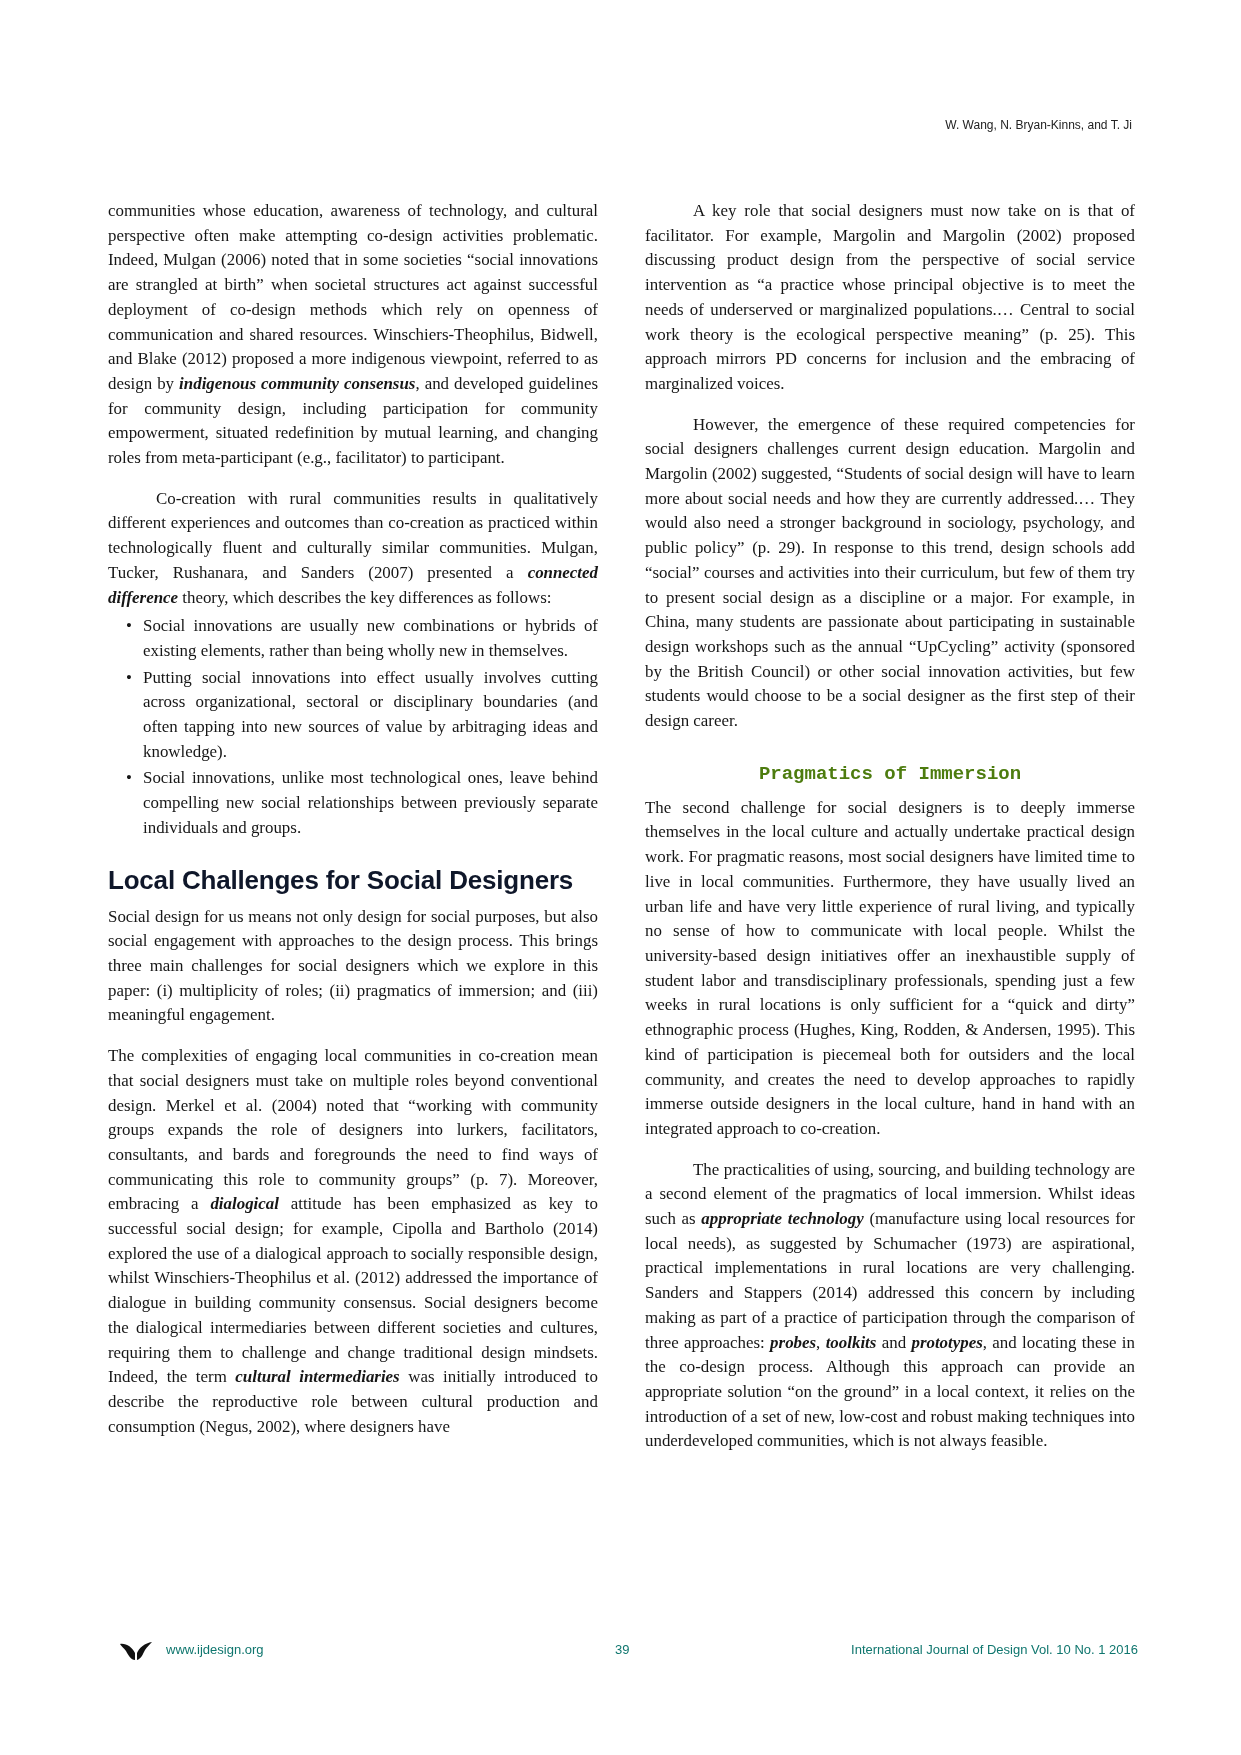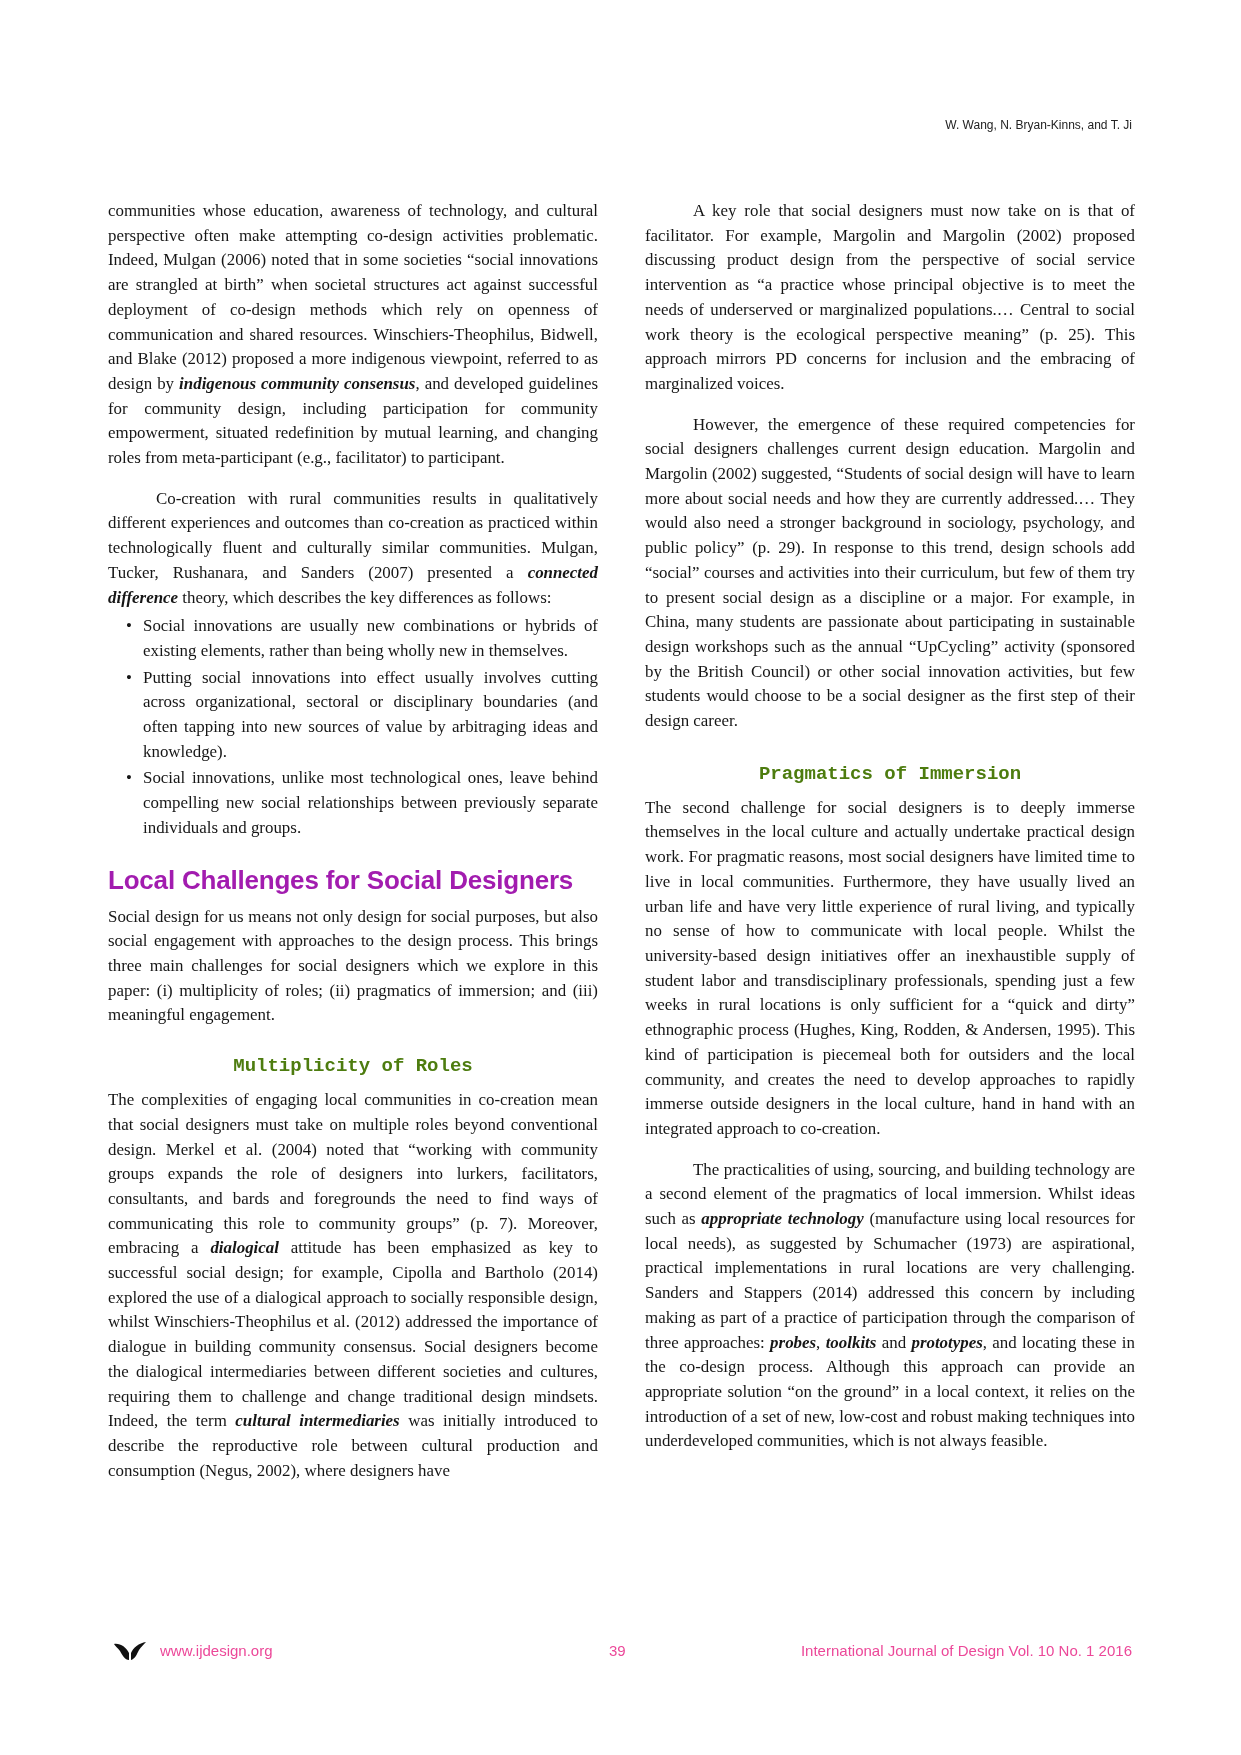--- a/index.html
+++ b/index.html
@@ -19,33 +19,33 @@
   .col-left { left: 108px; }
   .col-right { left: 645px; }
   .col p { margin: 0 0 0 0; }
   .col p + p { margin-top: 16px; }
   .col p.indent { text-indent: 48px; }
   ul.bullets { list-style: none; margin: 4px 0 0 0; padding: 0 0 0 35px; }
   ul.bullets li { position: relative; margin-bottom: 2px; }
   ul.bullets li .bullet-dot { position: absolute; left: -17px; top: 0; }
   h1.section {
     font-family: "Liberation Sans", sans-serif; font-weight: bold;
-    font-size: 26px; line-height: 30px; margin: 24px 0 10px 0; color: #a21caf;
+    font-size: 26px; line-height: 30px; margin: 24px 0 10px 0; color: #0f172a;
     text-align: left; letter-spacing: -0.2px;
   }
   h2.subsection {
     font-family: Liberation Mono, monospace; font-weight: bold;
     font-size: 19px; line-height: 24px; margin: 26px 0 10px 0; color: #4d7c0f;
     text-align: center;
   }
   .col-right h2.subsection { margin-top: 28px; }
   em { font-style: italic; font-weight: bold; }
   .footer {
-    position: absolute; top: 1640px; left: 108px; width: 1024px; height: 20px;
-    font-family: "Liberation Sans", sans-serif; font-size: 15px; color: #ec4899;
+    position: absolute; top: 1640px; left: 114px; width: 1024px; height: 20px;
+    font-family: "Liberation Sans", sans-serif; font-size: 13px; color: #0f766e;
   }
   .footer .logo { position: absolute; left: 4px; top: 1px; width: 36px; height: 20px; }
   .footer .site { position: absolute; left: 52px; top: 2px; }
   .footer .page-num { position: absolute; left: 501px; top: 2px; }
   .footer .journal { position: absolute; right: 0; top: 2px; }
 </style>
 </head>
 <body>
 
 <div class="running-head">W. Wang, N. Bryan-Kinns, and T. Ji</div>
@@ -62,21 +62,20 @@
       <span class="bullet-dot">•</span>
       <span>Putting social innovations into effect usually involves cutting across organizational, sectoral or disciplinary boundaries (and often tapping into new sources of value by arbitraging ideas and knowledge).</span>
     </li>
     <li>
       <span class="bullet-dot">•</span>
       <span>Social innovations, unlike most technological ones, leave behind compelling new social relationships between previously separate individuals and groups.</span>
     </li>
   </ul>
   <h1 class="section">Local Challenges for Social Designers</h1>
   <p><span>Social design for us means not only design for social purposes, but also social engagement with approaches to the design process. This brings three main challenges for social designers which we explore in this paper: (i) multiplicity of roles; (ii) pragmatics of immersion; and (iii) meaningful engagement.</span></p>
-  <h2 class="subsection">Multiplicity of Roles</h2>
   <p><span>The complexities of engaging local communities in co-creation mean that social designers must take on multiple roles beyond conventional design. Merkel et al. (2004) noted that “working with community groups expands the role of designers into lurkers, facilitators, consultants, and bards and foregrounds the need to find ways of communicating this role to community groups” (p. 7). Moreover, embracing a </span><em>dialogical</em><span> attitude has been emphasized as key to successful social design; for example, Cipolla and Bartholo (2014) explored the use of a dialogical approach to socially responsible design, whilst Winschiers-Theophilus et al. (2012) addressed the importance of dialogue in building community consensus. Social designers become the dialogical intermediaries between different societies and cultures, requiring them to challenge and change traditional design mindsets. Indeed, the term </span><em>cultural intermediaries</em><span> was initially introduced to describe the reproductive role between cultural production and consumption (Negus, 2002), where designers have</span></p>
 </div>
 
 <div class="col col-right">
   <p class="indent"><span>A key role that social designers must now take on is that of facilitator. For example, Margolin and Margolin (2002) proposed discussing product design from the perspective of social service intervention as “a practice whose principal objective is to meet the needs of underserved or marginalized populations.… Central to social work theory is the ecological perspective meaning” (p. 25). This approach mirrors PD concerns for inclusion and the embracing of marginalized voices.</span></p>
   <p class="indent"><span>However, the emergence of these required competencies for social designers challenges current design education. Margolin and Margolin (2002) suggested, “Students of social design will have to learn more about social needs and how they are currently addressed.… They would also need a stronger background in sociology, psychology, and public policy” (p. 29). In response to this trend, design schools add “social” courses and activities into their curriculum, but few of them try to present social design as a discipline or a major. For example, in China, many students are passionate about participating in sustainable design workshops such as the annual “UpCycling” activity (sponsored by the British Council) or other social innovation activities, but few students would choose to be a social designer as the first step of their design career.</span></p>
   <h2 class="subsection">Pragmatics of Immersion</h2>
   <p><span>The second challenge for social designers is to deeply immerse themselves in the local culture and actually undertake practical design work. For pragmatic reasons, most social designers have limited time to live in local communities. Furthermore, they have usually lived an urban life and have very little experience of rural living, and typically no sense of how to communicate with local people. Whilst the university-based design initiatives offer an inexhaustible supply of student labor and transdisciplinary professionals, spending just a few weeks in rural locations is only sufficient for a “quick and dirty” ethnographic process (Hughes, King, Rodden, &amp; Andersen, 1995). This kind of participation is piecemeal both for outsiders and the local community, and creates the need to develop approaches to rapidly immerse outside designers in the local culture, hand in hand with an integrated approach to co-creation.</span></p>
   <p class="indent"><span>The practicalities of using, sourcing, and building technology are a second element of the pragmatics of local immersion. Whilst ideas such as </span><em>appropriate technology</em><span> (manufacture using local resources for local needs), as suggested by Schumacher (1973) are aspirational, practical implementations in rural locations are very challenging. Sanders and Stappers (2014) addressed this concern by including making as part of a practice of participation through the comparison of three approaches: </span><em>probes</em><span>, </span><em>toolkits</em><span> and </span><em>prototypes</em><span>, and locating these in the co-design process. Although this approach can provide an appropriate solution “on the ground” in a local context, it relies on the introduction of a set of new, low-cost and robust making techniques into underdeveloped communities, which is not always feasible.</span></p>
 </div>

